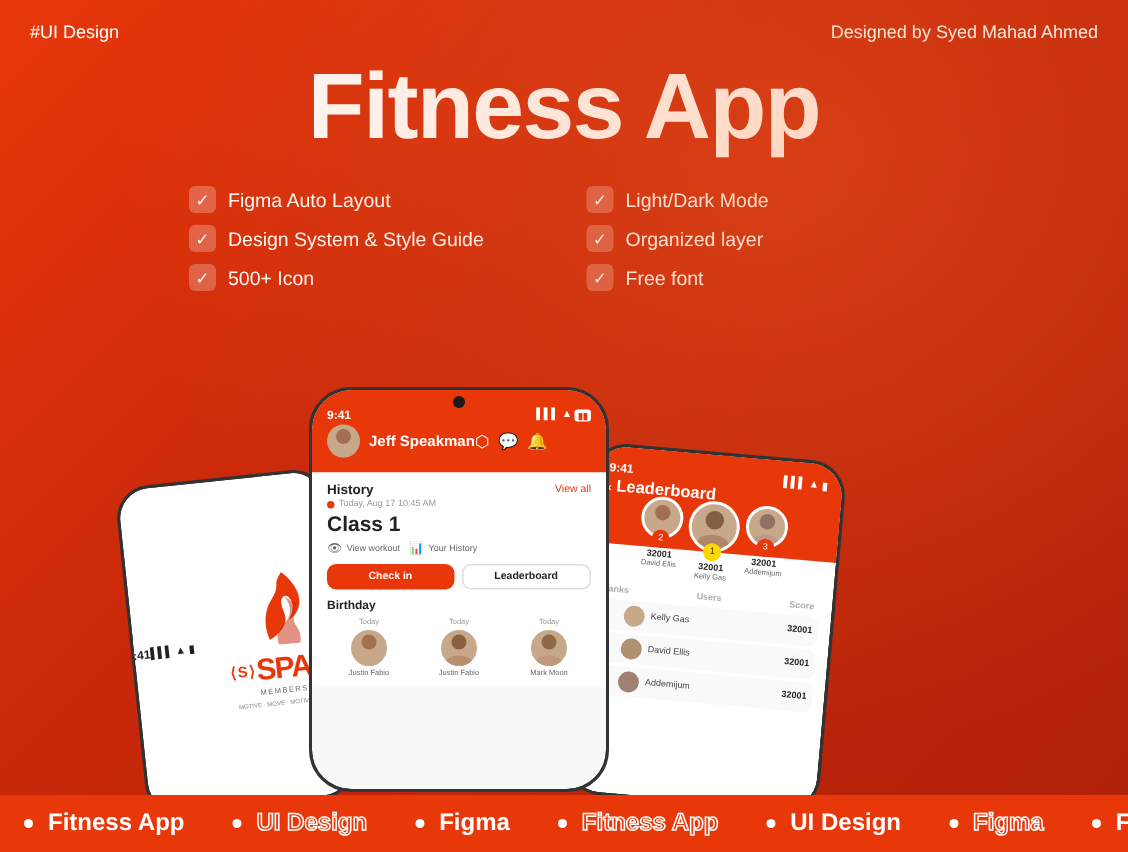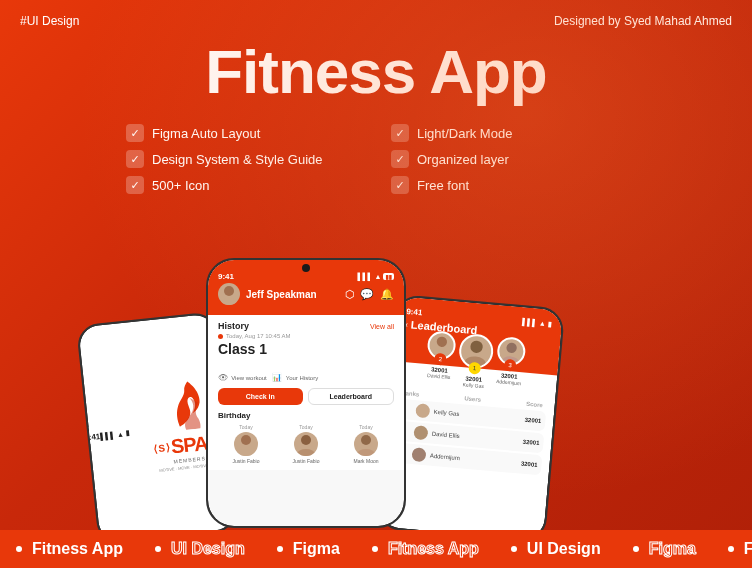--- a/index.html
+++ b/index.html
@@ -201,21 +201,20 @@
     }
 
     
     .center-header {
       background: #e8380a;
       padding: 8px 10px 10px;
     }
     .header-row {
       display: flex;
       align-items: center;
-      justify-content: space-between;
     }
     .user-info {
       display: flex;
       align-items: center;
       gap: 6px;
     }
     .avatar-small {
       width: 22px;
       height: 22px;
       border-radius: 50%;
@@ -267,21 +266,21 @@
       display: flex;
       align-items: center;
       gap: 3px;
       margin-bottom: 2px;
     }
     .red-dot { width: 5px; height: 5px; background: #e8380a; border-radius: 50%; }
     .workout-class {
       font-size: 14px;
       font-weight: 800;
       color: #222;
-      margin-bottom: 16px;
+      margin-bottom: 4px;
     }
     .workout-actions {
       display: flex;
       gap: 6px;
       margin-bottom: 6px;
     }
     .workout-action {
       display: flex;
       align-items: center;
       gap: 3px;

